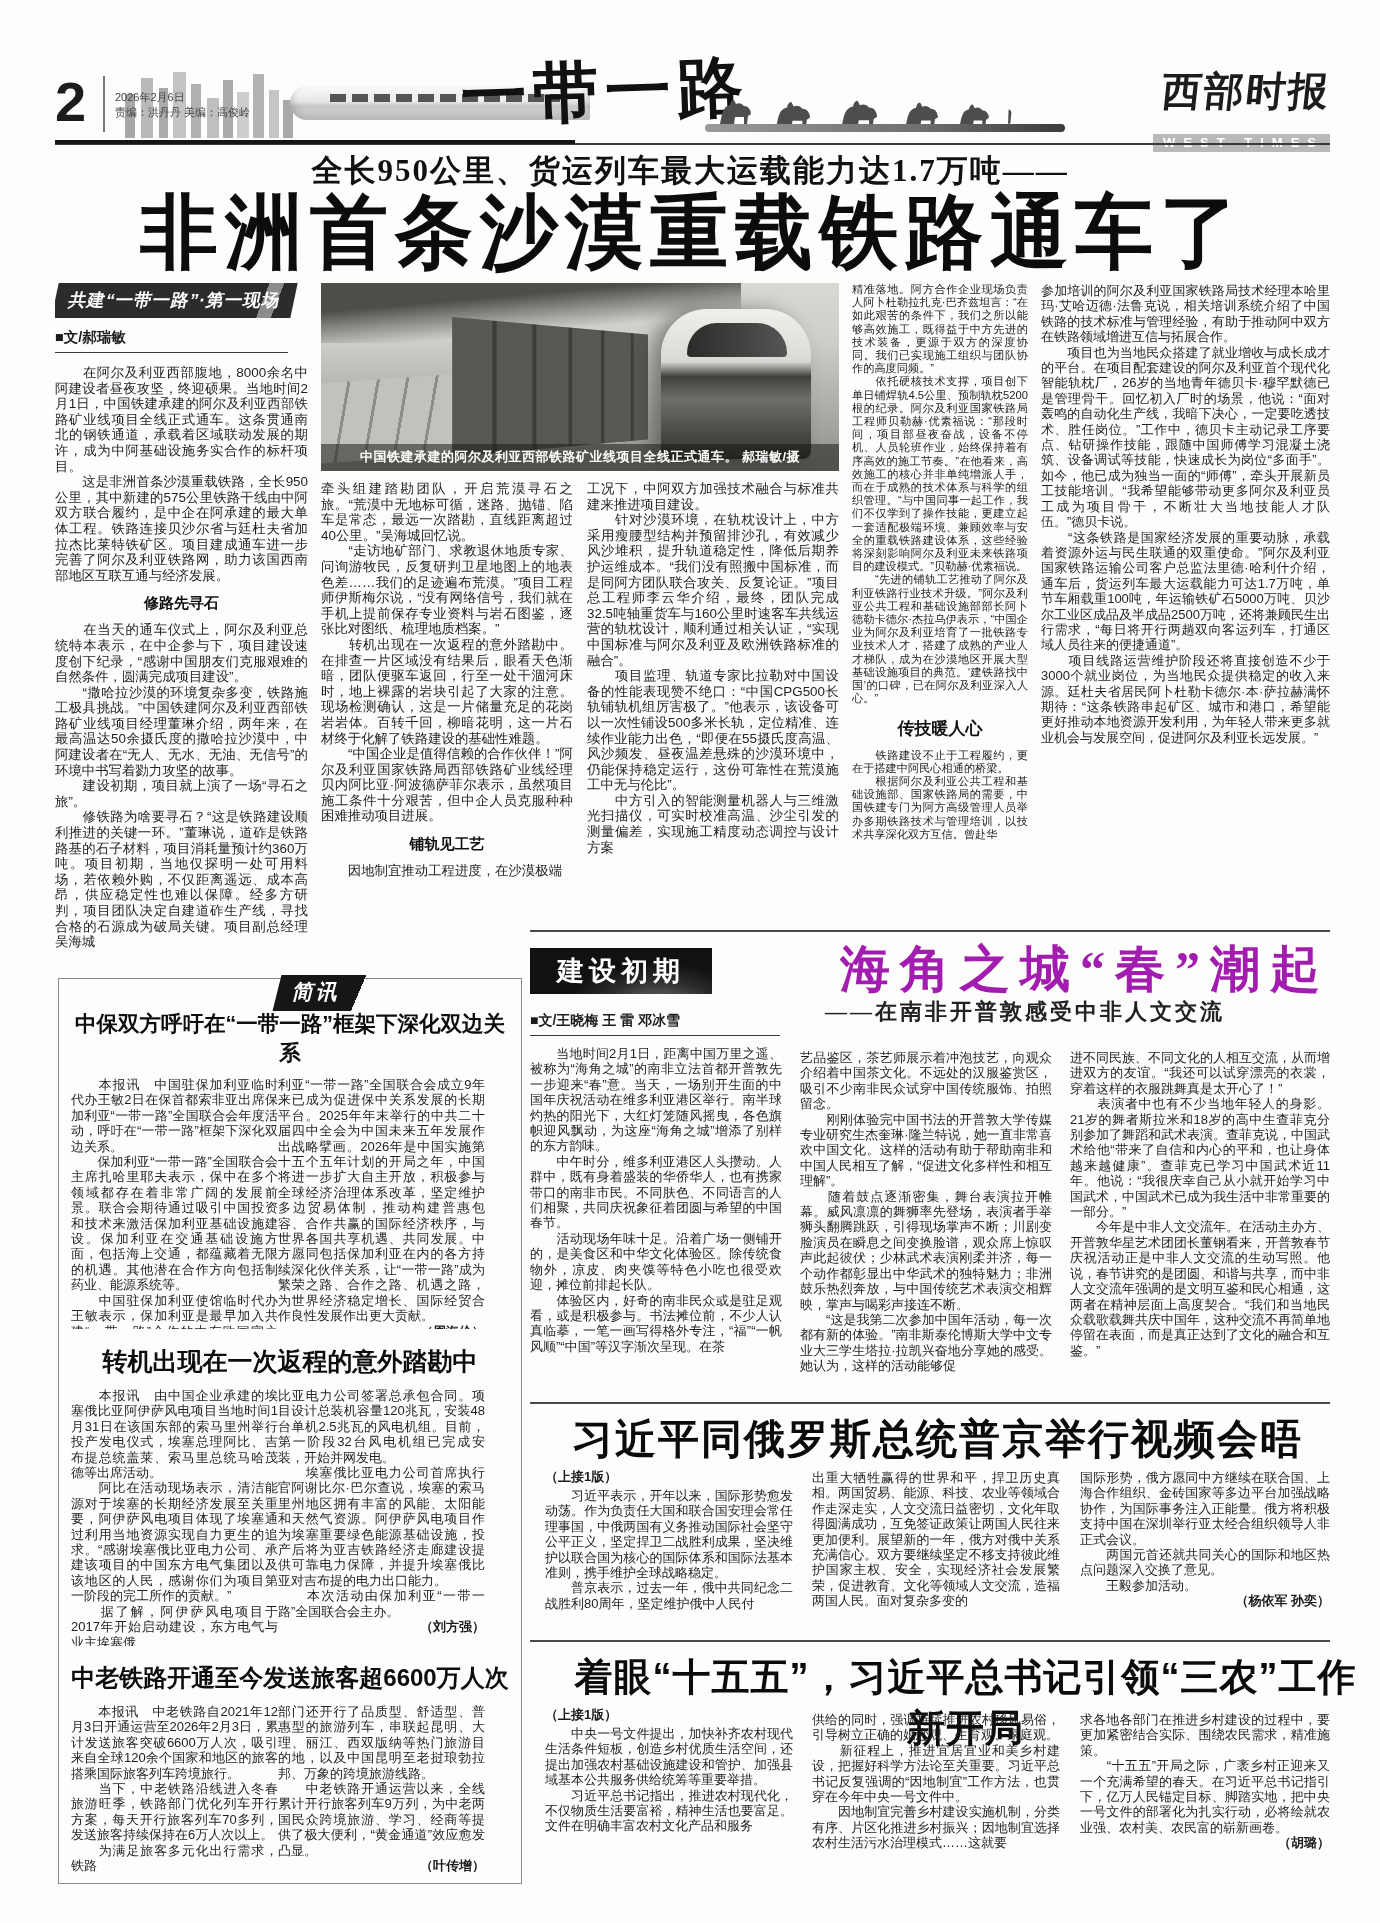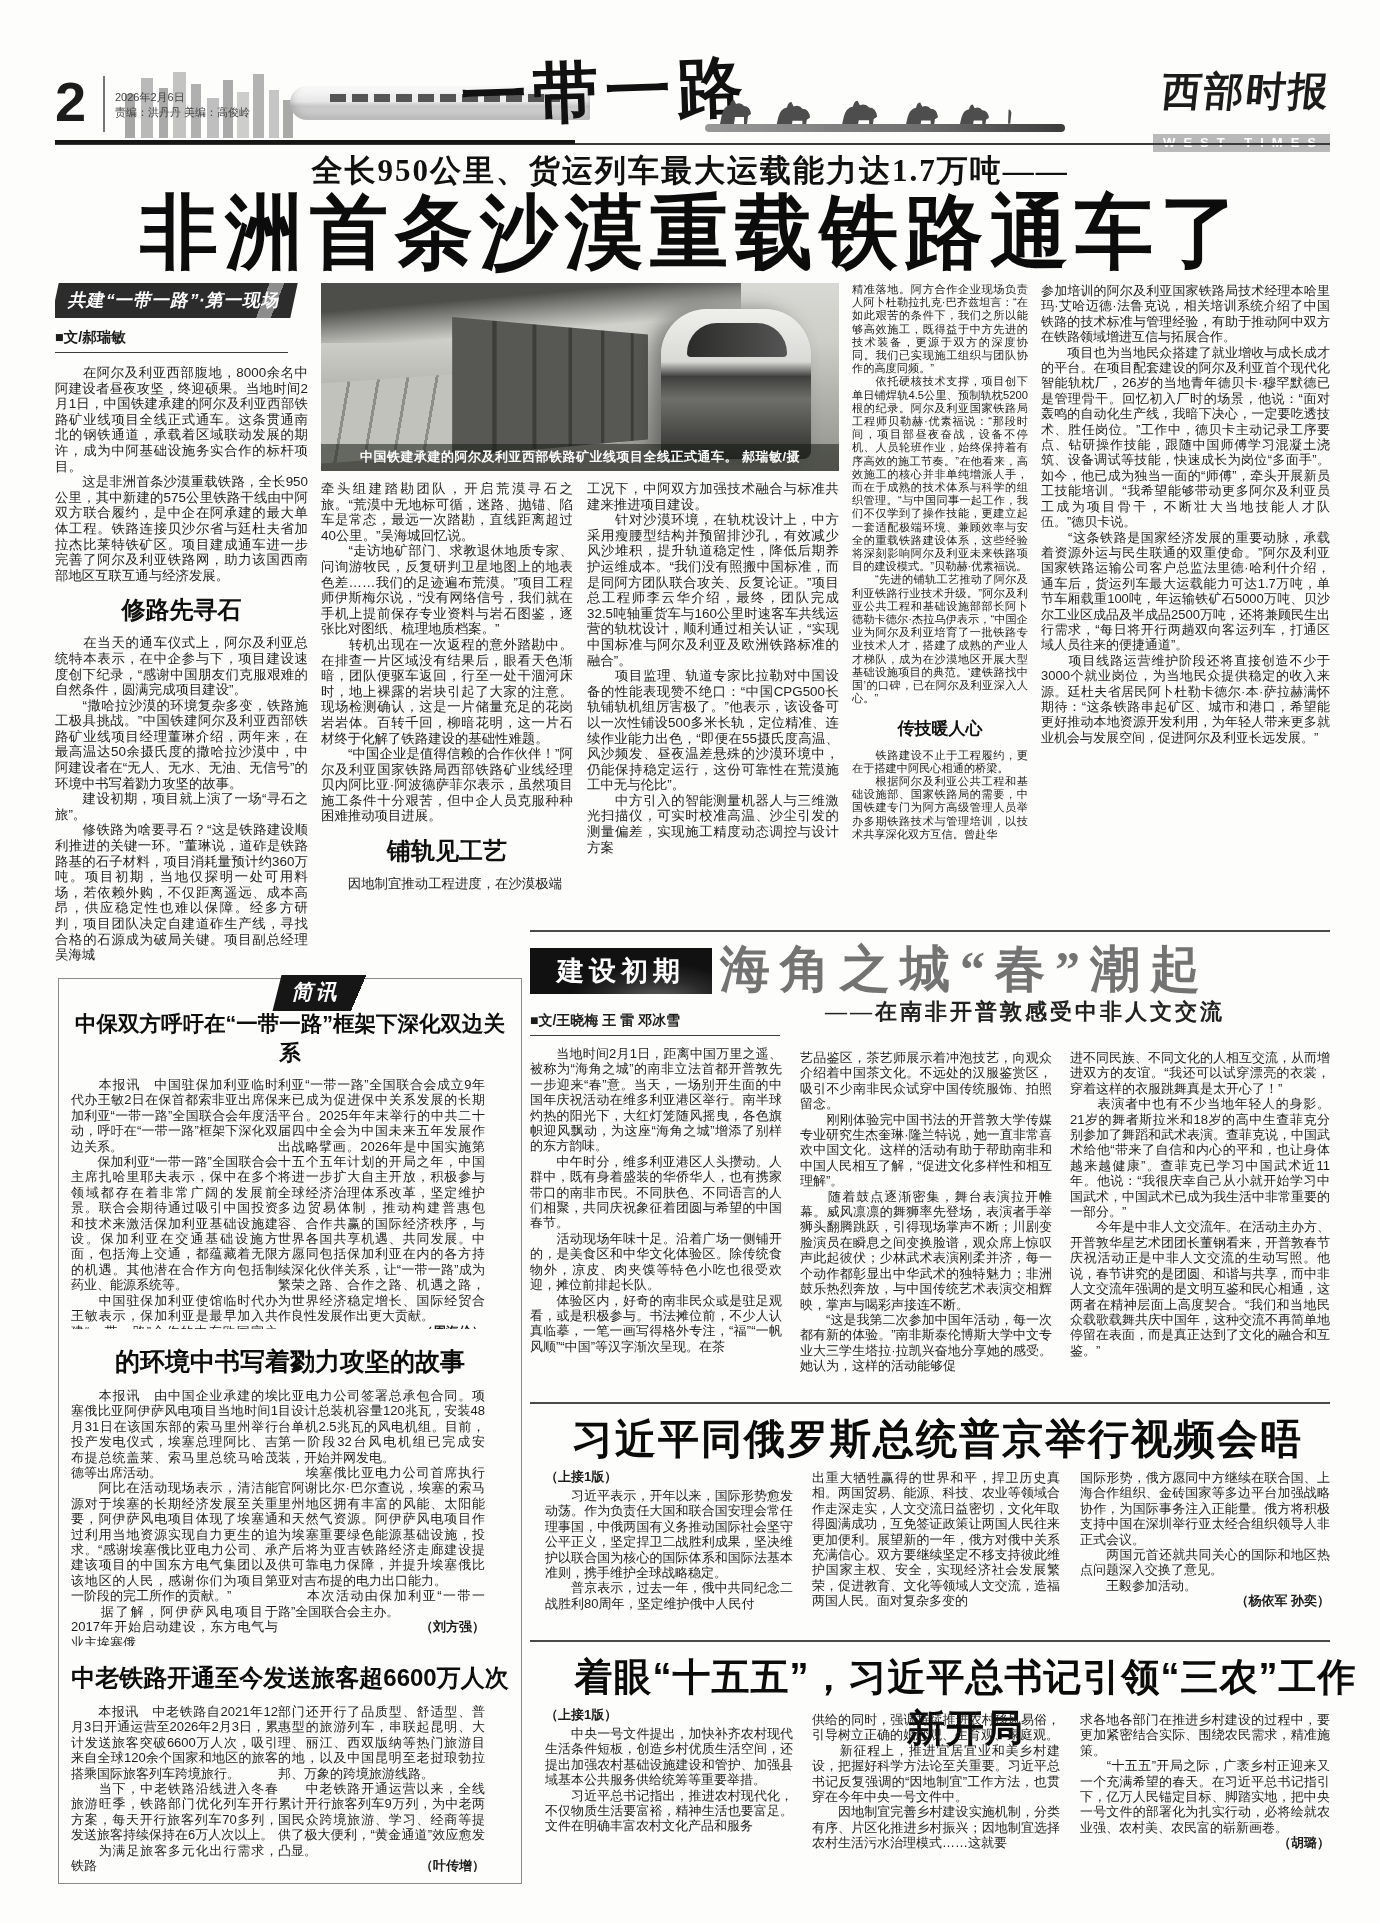--- a/index.html
+++ b/index.html
@@ -51,21 +51,21 @@
   #lead{position:absolute;left:55px;top:283px;width:1275px;height:648px;}
   .leadcol{position:absolute;top:0;overflow:hidden;}
   #lc1{left:0;width:253px;height:692px;}
   #lc2{left:266px;width:518px;height:640px;}
   #lc3{left:797px;width:176px;height:630px;}
   #lc4{left:986px;width:289px;height:630px;}
   .body{white-space:pre-line;text-align:justify;color:#1e1e1e;}
   .b14{font-size:13.4px;line-height:15.6px;}
   .b13{font-size:13px;line-height:15.4px;}
   .b11{font-size:11.2px;line-height:13.2px;}
-  .subhead{text-align:center;font-weight:900;font-size:24px;margin:11px 0 9px;color:#101010;}
+  .subhead{text-align:center;font-weight:900;font-size:15px;margin:11px 0 9px;color:#101010;}
   .subhead.small{font-size:17px;}
   #badge1{background:linear-gradient(100deg,#2c2c2c 86%,#8c8c8c 86% 92%,#2c2c2c 92%);color:#fff;
     font-weight:900;font-size:17.5px;padding:5px 14px 6px;transform:skewX(-12deg);display:inline-block;letter-spacing:1px;margin-bottom:10px;}
   .byline{font-weight:900;font-size:14.5px;border-bottom:1.5px solid #3c3c3c;padding-bottom:5px;margin-bottom:12px;width:92%;}
   
   #photo{position:relative;width:518px;height:188px;margin-bottom:10px;overflow:hidden;background:
      linear-gradient(180deg,#d8d8d4 0%,#cfcfc9 30%,#b7b7b1 55%,#8f8f89 100%);}
   #roof{position:absolute;left:0;top:0;width:420px;height:60px;background:linear-gradient(175deg,#4d4d4a 30%,transparent 70%);}
   #platform{position:absolute;left:0;bottom:18px;width:300px;height:80px;
      background:repeating-linear-gradient(100deg,#c2c2bc 0 26px,#8e8e88 26px 29px);transform:skewY(-4deg);}
@@ -78,22 +78,22 @@
   #photocap{position:absolute;left:0;bottom:0;width:100%;background:rgba(25,30,22,.55);color:#fff;
      font-size:13px;font-weight:700;text-align:center;padding:4px 0 5px;letter-spacing:.5px;}
   #lc2cols{display:flex;gap:14px;}
   #lc2cols>div{width:252px;height:438px;overflow:hidden;}
   
   .hrule{position:absolute;height:1.5px;background:#4a4a4a;}
   
   #worldbadge{position:absolute;left:530px;top:948px;width:182px;height:46px;background:
      radial-gradient(90px 40px at 70% 120%,#6a6a6a 0%,#2a2a2a 60%,#111 100%);
      color:#fff;font-weight:900;font-size:27px;letter-spacing:5px;text-align:center;line-height:46px;}
-  #worldhead{position:absolute;left:720px;top:936px;width:610px;text-align:left;
-     font-family:"Liberation Serif","DejaVu Serif",serif;font-weight:900;font-size:50px;letter-spacing:10px;color:#737373;}
+  #worldhead{position:absolute;left:720px;top:936px;width:610px;text-align:right;
+     font-family:"Liberation Serif","DejaVu Serif",serif;font-weight:900;font-size:50px;letter-spacing:10px;color:#a21caf;}
   #worldsub{position:absolute;left:720px;top:997px;width:610px;text-align:center;
      font-family:"Liberation Serif","DejaVu Serif",serif;font-weight:700;font-size:22px;letter-spacing:3px;color:#222;}
   #worldby{position:absolute;left:530px;top:1012px;width:250px;font-weight:900;font-size:14px;border-bottom:1.5px solid #3c3c3c;padding-bottom:5px;}
   #wc1{position:absolute;left:530px;top:1046px;width:252px;height:342px;overflow:hidden;}
   #wc2{position:absolute;left:800px;top:1050px;width:252px;height:338px;overflow:hidden;}
   #wc3{position:absolute;left:1070px;top:1050px;width:260px;height:338px;overflow:hidden;}
   
   #briefs{position:absolute;left:58px;top:978px;width:462px;height:904px;border:1.5px solid #8a8a8a;background:#fdfdfb;}
   #brieftab{position:absolute;left:218px;top:-4px;background:linear-gradient(100deg,#161616 88%,transparent 88%);
      color:#fff;font-weight:900;font-size:21px;padding:3px 26px 5px 16px;transform:skewX(-14deg);letter-spacing:3px;}
@@ -242,21 +242,21 @@
         <div class="body b13">　　本报讯　中国驻保加利亚临时代办王敏2日在保首都索非亚出席保加利亚“一带一路”全国联合会年度活动，呼吁在“一带一路”框架下深化双边关系。
 　　保加利亚“一带一路”全国联合会主席扎哈里耶夫表示，保中在多个领域都存在着非常广阔的发展前景。联合会期待通过吸引中国投资和技术来激活保加利亚基础设施建设。保加利亚在交通基础设施方面，包括海上交通，都蕴藏着无限的机遇。其他潜在合作方向包括制药业、能源系统等。
 　　中国驻保加利亚使馆临时代办王敏表示，保加利亚是最早加入共建“一带一路”合作的中东欧国家之一。保加</div>
       </div>
       <div class="h1c">
         <div class="body b13">利亚“一带一路”全国联合会成立9年来已成为促进保中关系发展的长期平台。2025年年末举行的中共二十届四中全会为中国未来五年发展作出战略擘画。2026年是中国实施第十五个五年计划的开局之年，中国将进一步扩大自主开放，积极参与全球经济治理体系改革，坚定维护多边贸易体制，推动构建普惠包容、合作共赢的国际经济秩序，与世界各国共享机遇、共同发展。中方愿同包括保加利亚在内的各方持续深化伙伴关系，让“一带一路”成为繁荣之路、合作之路、机遇之路，为世界经济稳定增长、国际经贸合作良性发展作出更大贡献。</div>
         <div class="credit b13">（周海伦）</div>
       </div>
     </div>
 
-    <div id="bt2" class="btitle">的环境中书写着勠力攻坚的故事</div>
+    <div id="bt2" class="btitle">转机出现在一次返程的意外踏勘中</div>
     <div class="bcols">
       <div class="h2c">
         <div class="body b13">　　本报讯　由中国企业承建的埃塞俄比亚阿伊萨风电项目当地时间1月31日在该国东部的索马里州举行投产发电仪式，埃塞总理阿比、吉布提总统盖莱、索马里总统马哈茂德等出席活动。
 　　阿比在活动现场表示，清洁能源对于埃塞的长期经济发展至关重要，阿伊萨风电项目体现了埃塞通过利用当地资源实现自力更生的追求。“感谢埃塞俄比亚电力公司、承建该项目的中国东方电气集团以及该地区的人民，感谢你们为项目第一阶段的完工所作的贡献。”
 　　据了解，阿伊萨风电项目于2017年开始启动建设，东方电气与业主埃塞俄</div>
       </div>
       <div class="h2c">
         <div class="body b13">比亚电力公司签署总承包合同。项目设计总装机容量120兆瓦，安装48台单机2.5兆瓦的风电机组。目前，第一阶段32台风电机组已完成安装，开始并网发电。
 　　埃塞俄比亚电力公司首席执行官阿谢比尔·巴尔查说，埃塞的索马里州地区拥有丰富的风能、太阳能和天然气资源。阿伊萨风电项目作为埃塞重要绿色能源基础设施，投产后将为亚吉铁路经济走廊建设提供可靠电力保障，并提升埃塞俄比亚对吉布提的电力出口能力。
 　　本次活动由保加利亚“一带一路”全国联合会主办。</div>

